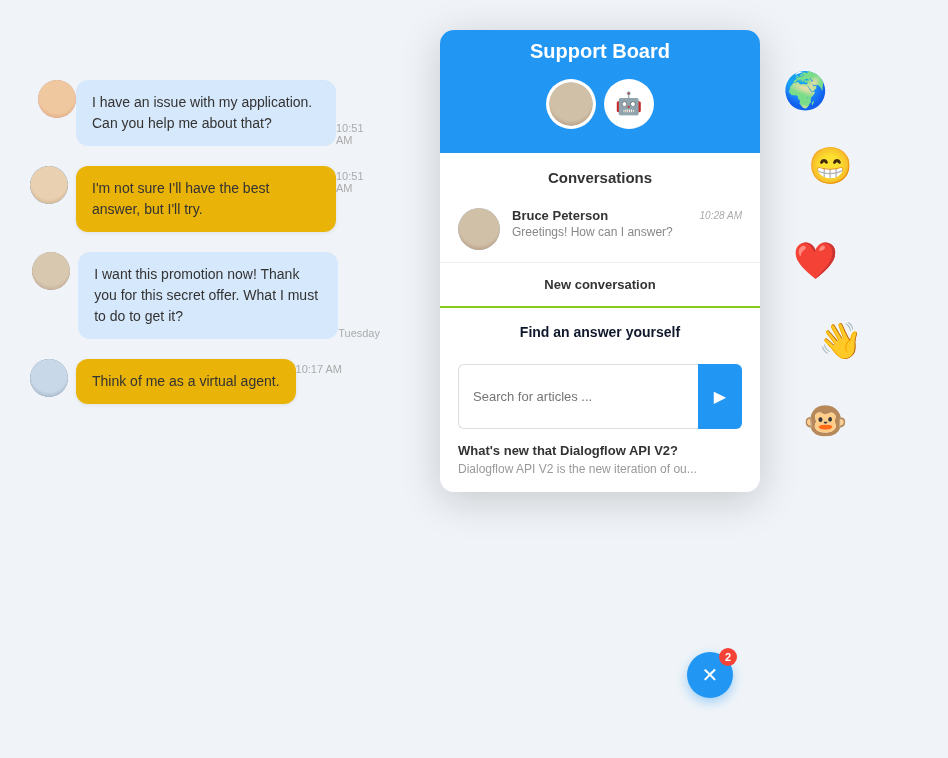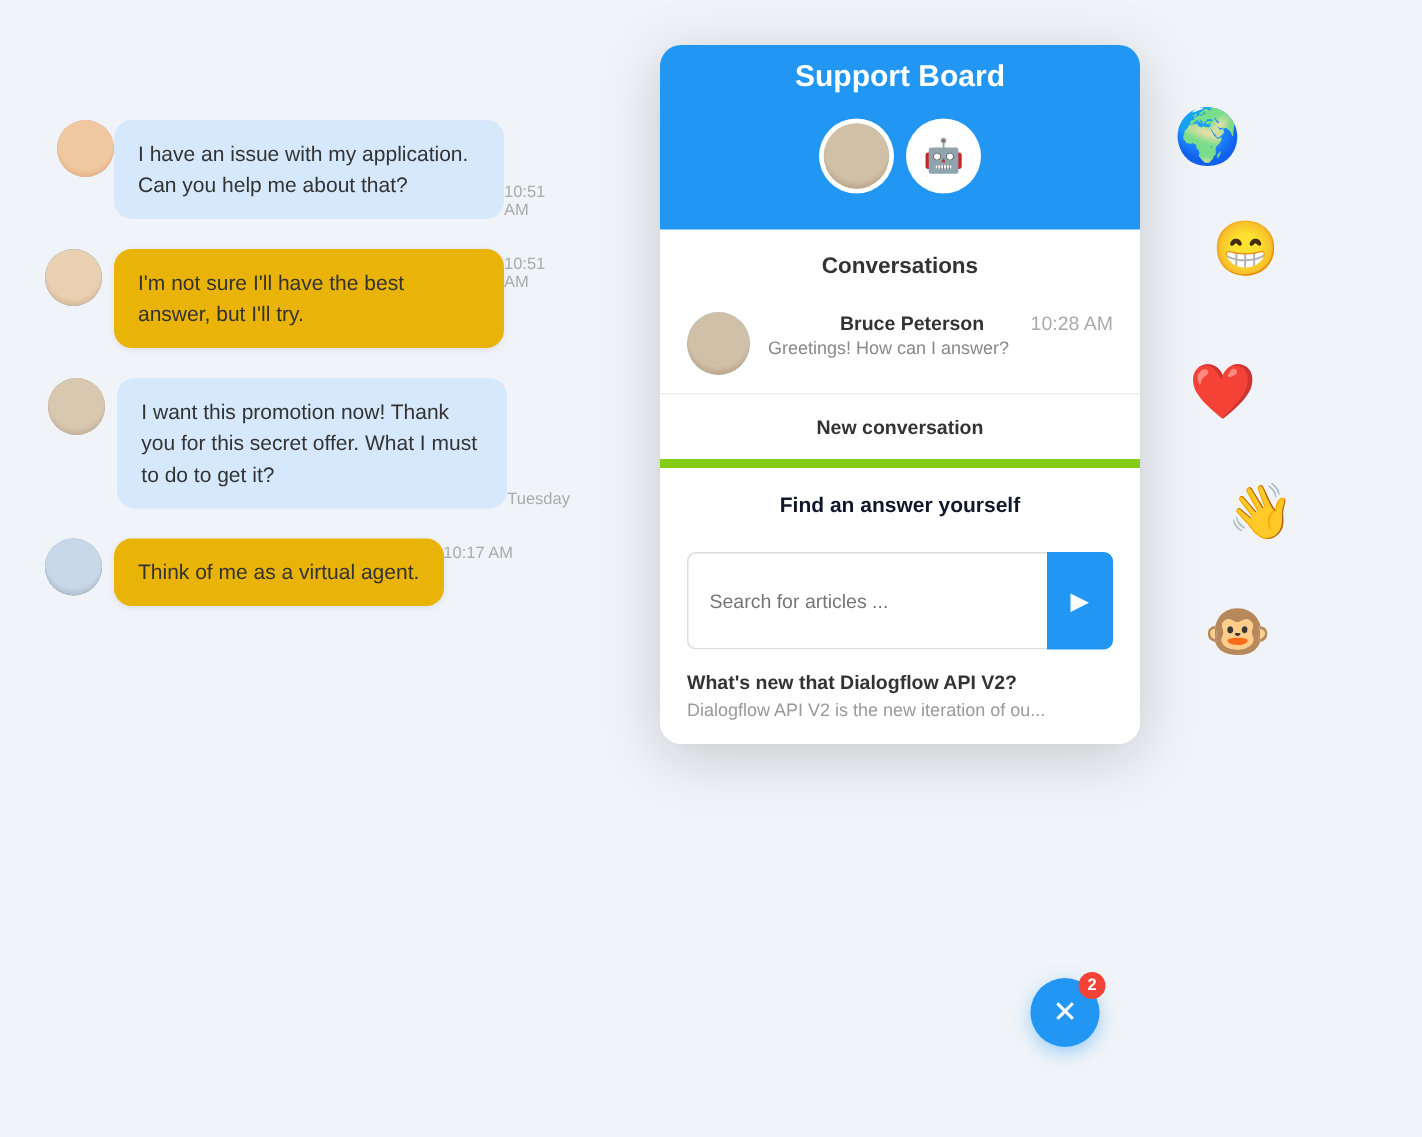--- a/index.html
+++ b/index.html
@@ -142,21 +142,21 @@
       display: flex;
       align-items: center;
       justify-content: center;
       font-size: 22px;
       overflow: hidden;
       background: #fff;
     }
 
     .conversations-section {
       padding: 0;
-      border-bottom: 6px solid #84cc16;
+      border-bottom: 2px solid #84cc16;
     }
 
     .conversations-title {
       text-align: center;
       font-size: 15px;
       font-weight: 600;
       color: #333;
       padding: 16px 0 10px;
     }
 
@@ -182,32 +182,32 @@
     }
 
     .conv-info {
       flex: 1;
     }
 
     .conv-header {
       display: flex;
       justify-content: space-between;
       align-items: center;
-      margin-left: 48px;
     }
 
     .conv-name {
       font-size: 13px;
       font-weight: 600;
       color: #333;
     }
 
     .conv-time {
-      font-size: 13px;
+      font-size: 10px;
       color: #aaa;
+      font-style: italic;
     }
 
     .conv-preview {
       font-size: 12px;
       color: #888;
       margin-top: 2px;
     }
 
     .new-conversation {
       text-align: center;

